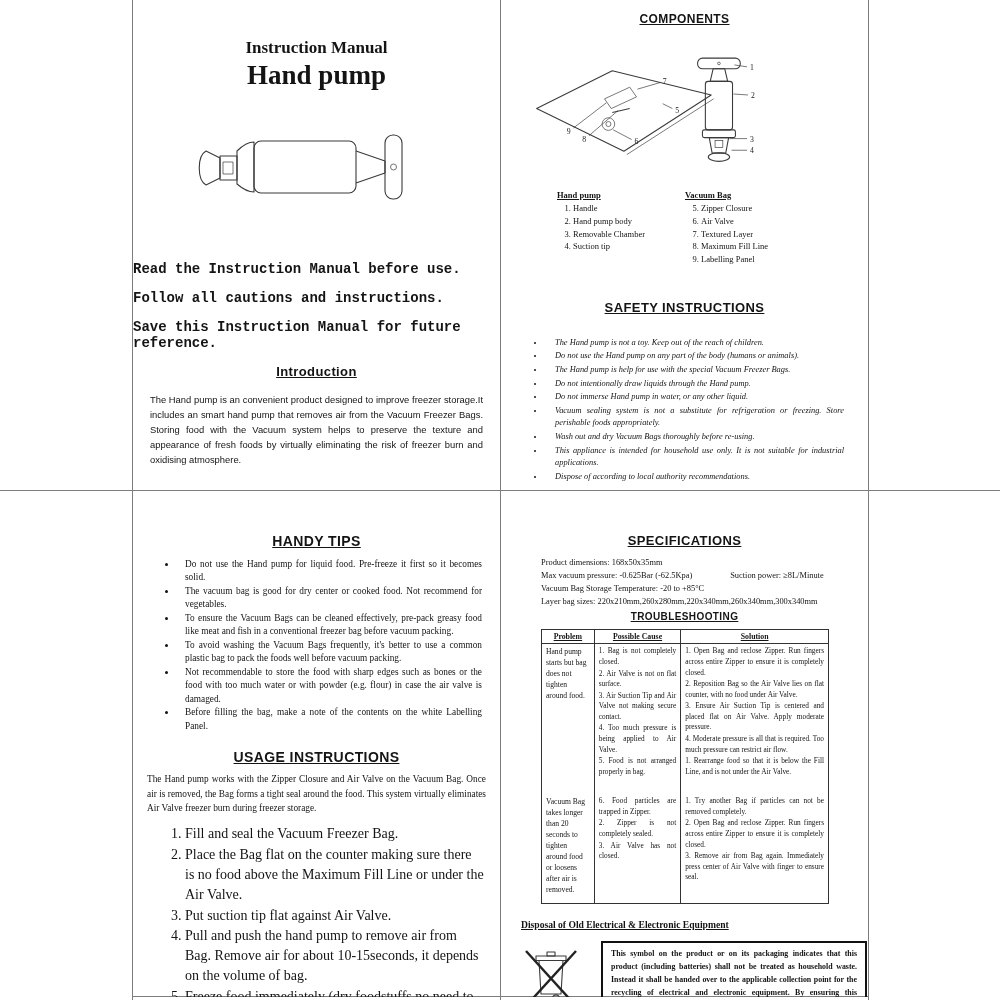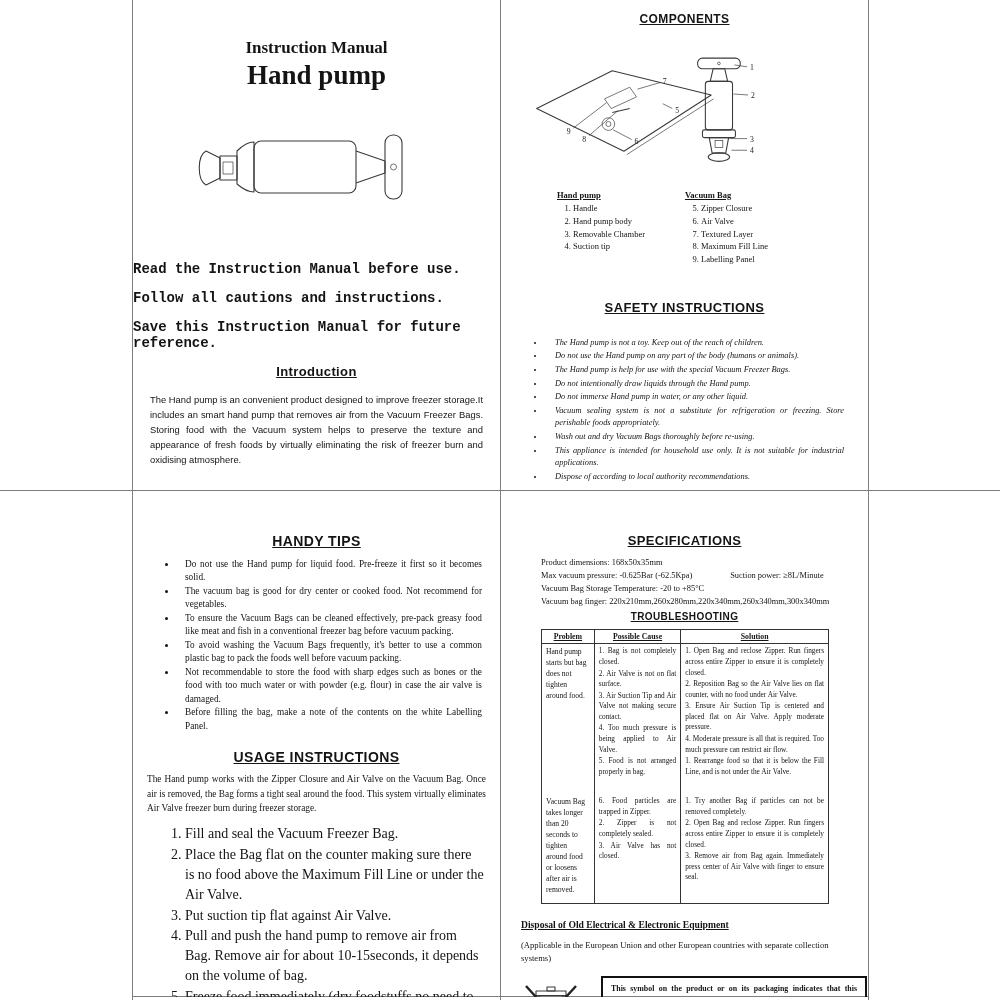--- a/index.html
+++ b/index.html
@@ -240,21 +240,21 @@
 
   <div class="page pg-br">
     <div class="head spec-head">SPECIFICATIONS</div>
     <div class="spec-block">
       <div>Product dimensions: 168x50x35mm</div>
       <div class="spec-row">
         <span>Max vacuum pressure: -0.625Bar (-62.5Kpa)</span>
         <span>Suction power:  ≥8L/Minute</span>
       </div>
       <div>Vacuum Bag Storage Temperature: -20 to +85°C</div>
-      <div>Vacuum bag finger: 220x210mm,260x280mm,220x340mm,260x340mm,300x340mm</div>
+      <div>Layer bag sizes: 220x210mm,260x280mm,220x340mm,260x340mm,300x340mm</div>
     </div>
 
     <div class="head ts-head">TROUBLESHOOTING</div>
     <table class="ts">
       <colgroup>
           <col class="col-problem">
           <col class="col-cause">
           <col class="col-solution">
         </colgroup>
       <tbody>
@@ -298,21 +298,20 @@
                 <div>1. Try another Bag if particles can not be removed completely.</div>
                 <div>2. Open Bag and reclose Zipper. Run fingers across entire Zipper to ensure it is completely closed.</div>
                 <div>3. Remove air from Bag again. Immediately press center of Air Valve with finger to ensure seal.</div>
               </div>
         </td>
       </tr>
     </tbody>
       </table>
 
     <div class="disposal-head">Disposal of Old Electrical &amp; Electronic Equipment</div>
-    <div class="disposal-app">(Applicable in the European Union and other European countries with separate collection systems)</div>
 
     <div class="disposal-row">
       <div class="weee">
         <svg width="60" height="76" viewBox="0 0 60 74">
           <rect class="ln" x="26" y="4" width="8" height="4"></rect>
           <rect class="ln" x="15" y="8" width="30" height="4.5"></rect>
           <polygon class="ln" points="18,12.5 42,12.5 40,46 20,46"></polygon>
           <circle class="ln" cx="35" cy="50.5" r="3.6"></circle>
           <circle class="ln-thin" cx="35" cy="50.5" r="1.2"></circle>
           <line x1="5" y1="3" x2="55" y2="58" stroke="#222" stroke-width="2.4"></line>

